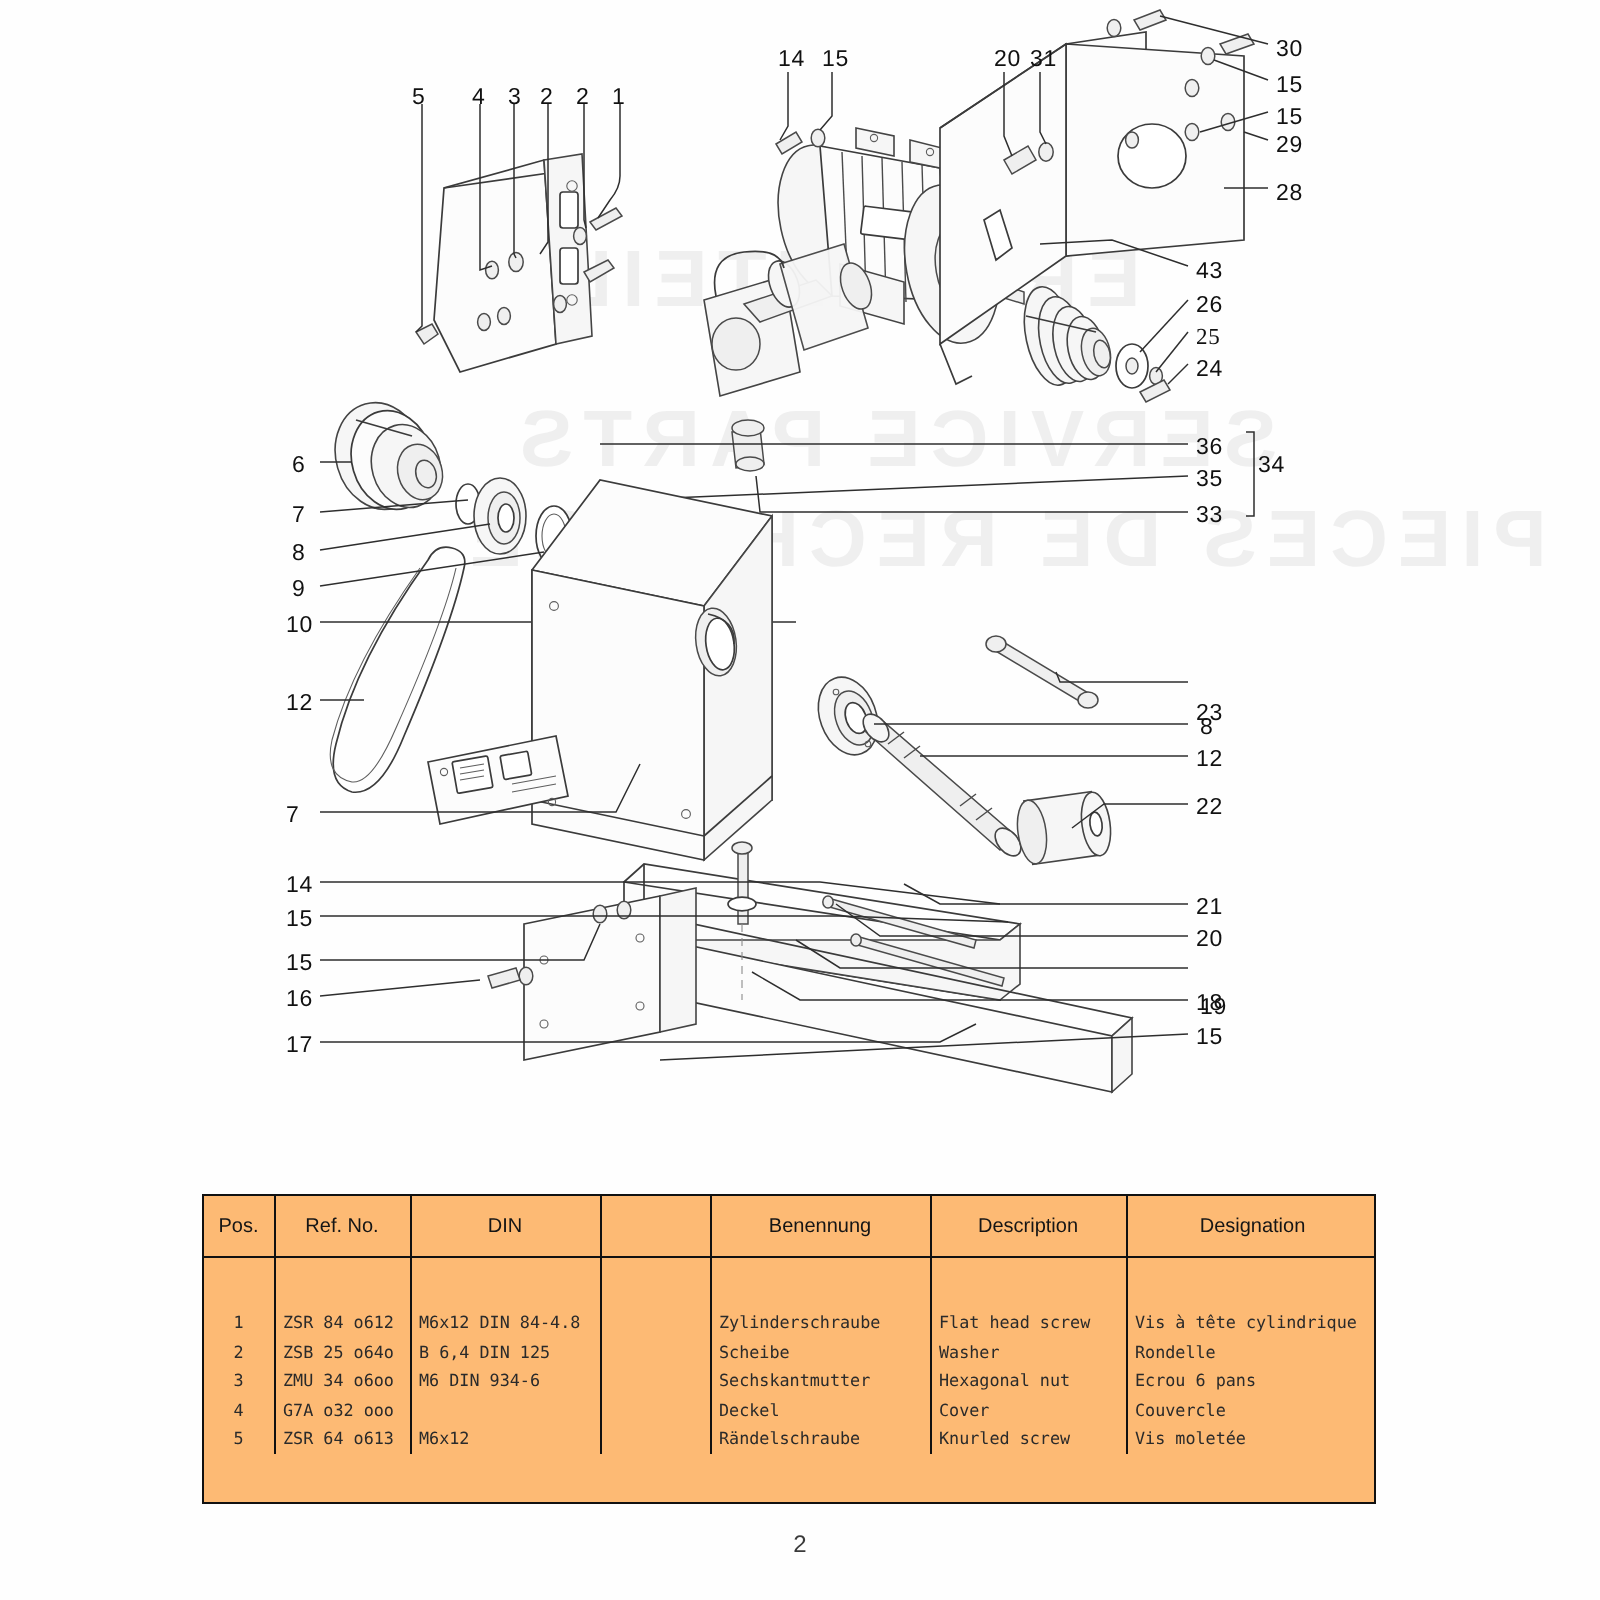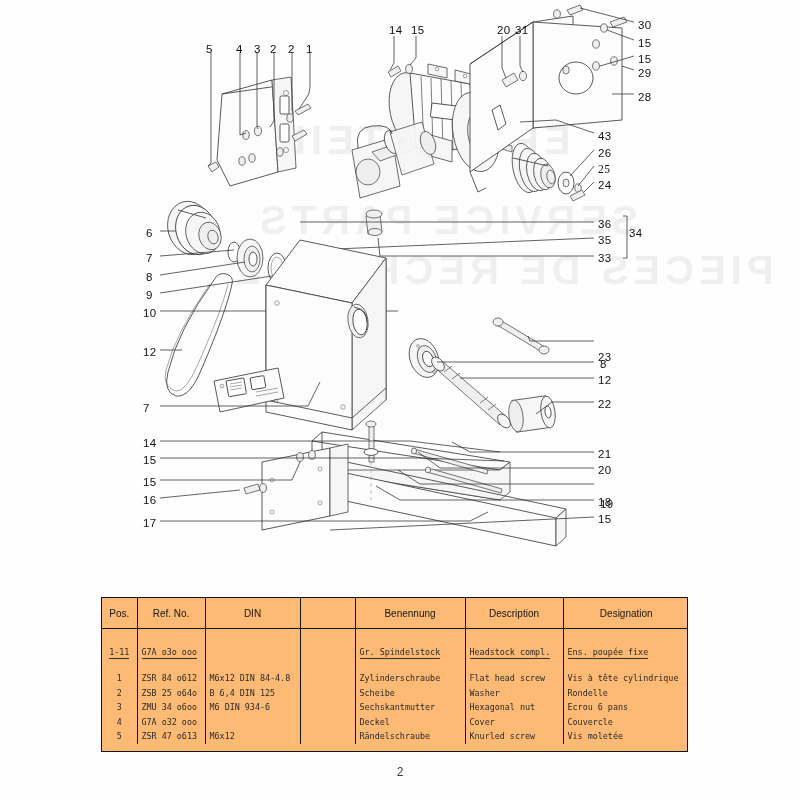--- a/index.html
+++ b/index.html
@@ -511,29 +511,20 @@
       <tbody id="parts-body">
         <tr class="spacer">
           <td></td>
             <td></td>
           <td></td>
             <td></td>
           <td></td>
             <td></td>
           <td></td>
         </tr>
-        <tr class="group">
-          <td class="pos"><span class="u">1-11</span></td>
-          <td><span class="u">G7A o3o ooo</span></td>
-          <td><span></span></td>
-          <td><span></span></td>
-          <td><span class="u">Gr. Spindelstock</span></td>
-          <td><span class="u">Headstock compl.</span></td>
-          <td><span class="u">Ens. poupée fixe</span></td>
-        </tr>
         <tr class="gap">
           <td></td>
             <td></td>
           <td></td>
             <td></td>
           <td></td>
             <td></td>
           <td></td>
         </tr>
       <tr>
@@ -567,21 +558,21 @@
             <td class="pos">4</td>
             <td>G7A o32 ooo</td>
             <td></td>
             <td></td>
             <td>Deckel</td>
             <td>Cover</td>
             <td>Couvercle</td>
           </tr>
           <tr>
             <td class="pos">5</td>
-            <td>ZSR 47 o613</td>
+            <td>ZSR 64 o613</td>
             <td>M6x12</td>
             <td></td>
             <td>Rändelschraube</td>
             <td>Knurled screw</td>
             <td>Vis moletée</td>
           </tr>
         </tbody>
     </table>
   </div>
 

